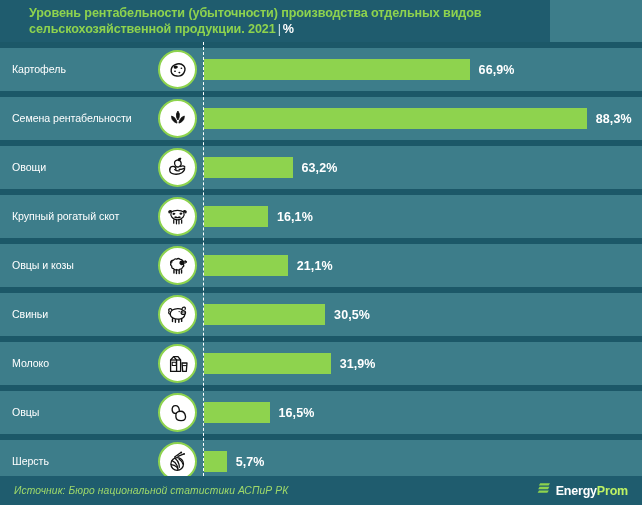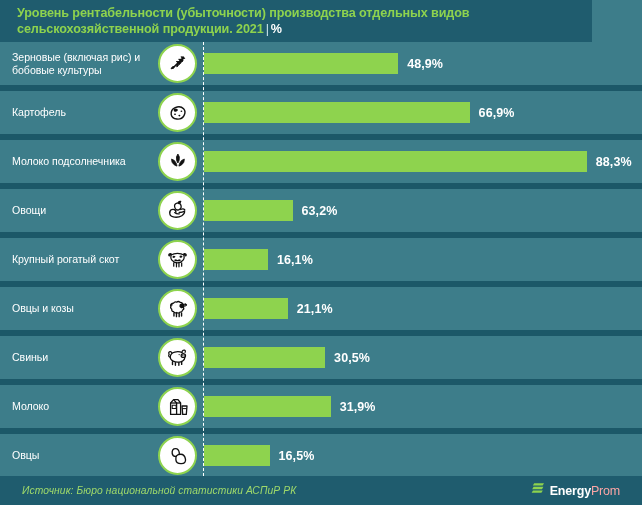--- a/index.html
+++ b/index.html
@@ -14,25 +14,25 @@
     background: #3d7d8a;
     font-family: "Liberation Sans", sans-serif;
     overflow: hidden;
     box-sizing: border-box;
   }
 
   
   .header {
     position: absolute;
     left: 0; top: 0;
-    width: 592px;
+    width: 550px;
     height: 42px;
     background: #1f5c6e;
     box-sizing: border-box;
-    padding: 5px 14px 0 17px;
+    padding: 5px 14px 0 29px;
   }
   .header-title {
     color: #8ed34e;
     font-size: 12.6px;
     font-weight: bold;
     line-height: 16px;
     letter-spacing: -0.1px;
   }
   .unit-sep {
     color: #cfe8ef;
@@ -129,93 +129,74 @@
   
   .footer {
     position: absolute;
     left: 0; bottom: 0;
     width: 642px;
     height: 29px;
     background: #1f5c6e;
     display: flex;
     align-items: center;
     justify-content: space-between;
-    padding: 0 22px;
+    padding: 0 14px;
     box-sizing: border-box;
   }
   .footer-source {
     color: #9fd96a;
     font-size: 10.3px;
     font-style: italic;
     letter-spacing: 0.1px;
   }
   .footer-logo {
     display: flex;
     align-items: center;
     gap: 4px;
   }
   .logo-text {
     font-size: 12.5px;
     color: #ffffff;
     letter-spacing: -0.2px;
   }
   .logo-energy { font-weight: bold; margin-top: 28px; }
-  .logo-prom { font-weight: normal; color: #fca5a5; }
+  .logo-prom { font-weight: bold; color: #bef264; }
 </style>
 </head>
 <body>
 
 <div id="infographic">
 
   <div class="header">
     <div class="header-title">
       <span>Уровень рентабельности (убыточности) производства отдельных видов сельскохозяйственной продукции. 2021</span><span class="unit-sep">|</span><span class="unit-label">%</span>
     </div>
   </div>
 
   <div class="chart-body">
-      <div class="row">
-        <div class="row-label">Зерновые (включая рис) и бобовые культуры</div>
-        <div class="row-icon">
-          <svg width="24" height="24" viewBox="0 0 24 24" fill="none" stroke="#111" stroke-width="1.5" stroke-linecap="round">
-      <path d="M17.5 5.2 L7.2 15.8"></path>
-      <path d="M15.4 5.0 q2.4 -0.9 3.3 1.5 q-2.5 0.8 -3.3 -1.5 Z" fill="#111" stroke-width="0.9"></path>
-      <path d="M13.1 7.3 q2.4 -0.9 3.3 1.5 q-2.5 0.8 -3.3 -1.5 Z" fill="#111" stroke-width="0.9"></path>
-      <path d="M10.8 9.6 q2.4 -0.9 3.3 1.5 q-2.5 0.8 -3.3 -1.5 Z" fill="#111" stroke-width="0.9"></path>
-      <path d="M16.9 7.0 q0.9 2.4 -1.5 3.3 q-0.8 -2.5 1.5 -3.3 Z" fill="#111" stroke-width="0.9"></path>
-      <path d="M14.6 9.3 q0.9 2.4 -1.5 3.3 q-0.8 -2.5 1.5 -3.3 Z" fill="#111" stroke-width="0.9"></path>
-      <path d="M12.3 11.6 q0.9 2.4 -1.5 3.3 q-0.8 -2.5 1.5 -3.3 Z" fill="#111" stroke-width="0.9"></path>
-      <path d="M8.6 14.4 q-2.8 -0.3 -3.6 2.4 q2.9 0.4 3.6 -2.4 Z" fill="#111" stroke-width="0.9"></path>
-    </svg>
-        </div>
-        <div class="bar-zone">
-          <div class="bar" style="width: 194.133px; background: rgb(142, 211, 78);"></div>
-          <div class="bar-value">48,9%</div>
-        </div>
-      </div>
       <div class="row-sep"></div>
       <div class="row">
         <div class="row-label">Картофель</div>
         <div class="row-icon">
           <svg width="24" height="24" viewBox="0 0 24 24" fill="none" stroke="#111" stroke-width="1.4">
       <path d="M5.2 13.6 q-0.6 -5.0 4.0 -7.0 q5.2 -2.2 8.4 1.2 q2.6 2.8 0.4 6.8 q-2.2 4.0 -7.2 3.4 q-4.8 -0.6 -5.6 -4.4 Z" fill="#fff"></path>
       <path d="M8.0 8.1 q1.6 -1.3 3.2 -0.2 q1.5 1.0 0.1 2.2 q-1.5 1.3 -3.0 0.3 q-1.2 -0.9 -0.3 -2.3 Z" fill="#111" stroke="none"></path>
       <ellipse cx="9.0" cy="13.2" rx="1.0" ry="0.8" fill="#111" stroke="none"></ellipse>
       <ellipse cx="13.4" cy="14.6" rx="1.0" ry="0.8" fill="#111" stroke="none"></ellipse>
       <ellipse cx="15.4" cy="10.3" rx="0.9" ry="0.7" fill="#111" stroke="none"></ellipse>
     </svg>
         </div>
         <div class="bar-zone">
           <div class="bar" style="width: 265.593px; background: rgb(142, 211, 78);"></div>
           <div class="bar-value">66,9%</div>
         </div>
       </div>
       <div class="row-sep"></div>
       <div class="row">
-        <div class="row-label">Молоко подсолнечника</div>
+        <div class="row-label">Семена рентабельности</div>
         <div class="row-icon">
           <svg width="24" height="24" viewBox="0 0 24 24" fill="#111" stroke="#111" stroke-width="0.8">
       <path d="M11.9 4.0 q2.2 2.6 1.3 6.0 q-0.5 1.9 -1.3 3.0 q-0.8 -1.1 -1.3 -3.0 q-0.9 -3.4 1.3 -6.0 Z"></path>
       <path d="M5.6 9.0 q3.2 0.9 4.5 4.0 q0.8 1.8 0.9 3.1 q-1.3 -0.3 -2.9 -1.4 q-2.8 -2.0 -2.5 -5.7 Z"></path>
       <path d="M18.3 9.0 q0.3 3.7 -2.5 5.7 q-1.6 1.1 -2.9 1.4 q0.1 -1.3 0.9 -3.1 q1.3 -3.1 4.5 -4.0 Z"></path>
     </svg>
         </div>
         <div class="bar-zone">
           <div class="bar" style="width: 382.708px; background: rgb(142, 211, 78);"></div>
           <div class="bar-value">88,3%</div>

